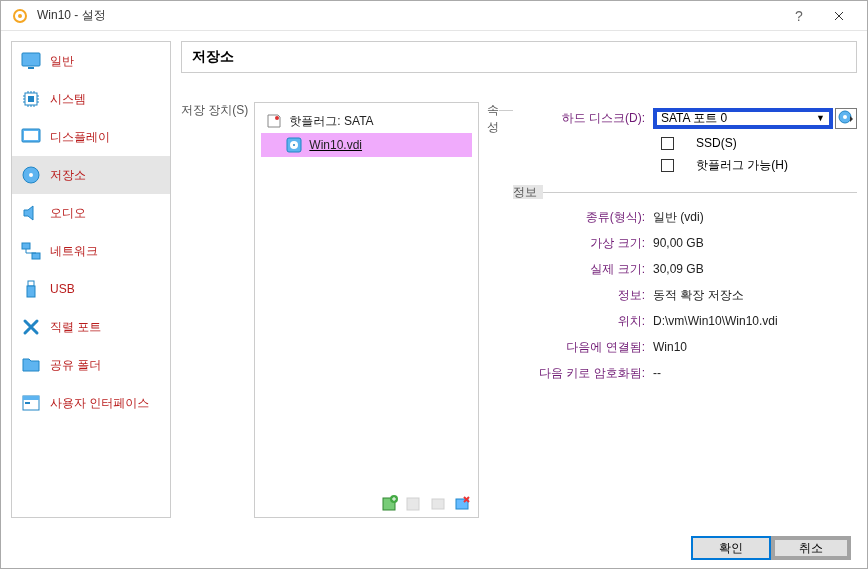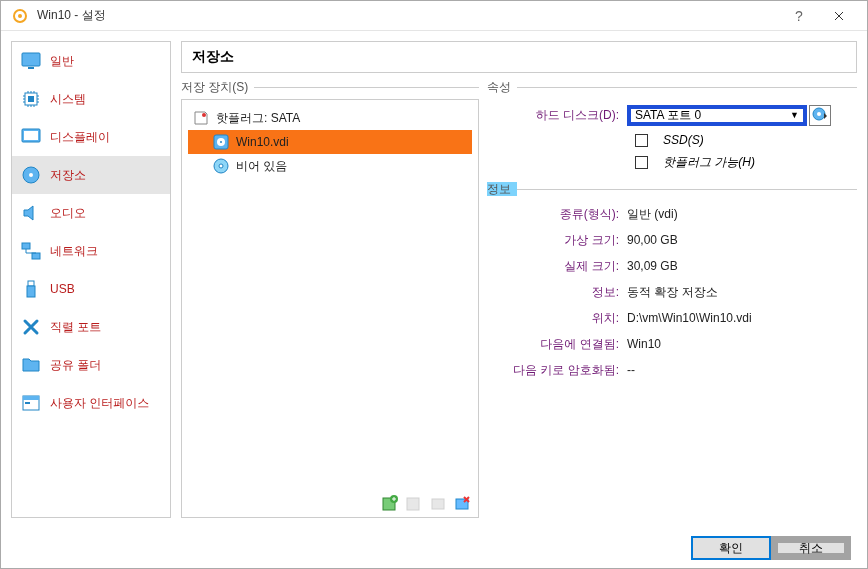--- a/index.html
+++ b/index.html
@@ -15,53 +15,53 @@
 .sidebar { width: 160px; border: 1px solid #ccc; background: #fff; display: flex; flex-direction: column; }
 .side-item { display: flex; align-items: center; height: 38px; padding: 0 8px; gap: 8px; cursor: pointer; }
 .side-item.selected { background: #e5e5e5; }
 .side-item .side-label { color: #b91c1c; }
 .side-icon { width: 22px; height: 20px; display: flex; align-items: center; justify-content: center; }
 
 .main { flex: 1; display: flex; flex-direction: column; }
 .page-title-box { border: 1px solid #ccc; padding: 6px 10px; margin-bottom: 6px; font-weight: bold; font-size: 14px; }
 
 .panels { flex: 1; display: flex; gap: 8px; }
-.panel { display: flex; flex-direction: column; }
+.panel { display: flex; flex-direction: row; margin-top: 23px; }
 .panel.left { flex: 1; }
 .panel.right { width: 370px; }
 
 .panel-header { position: relative; height: 16px; margin-bottom: 4px; }
 .panel-header .line { position: absolute; top: 8px; left: 0; right: 0; height: 1px; background: #ccc; }
 .panel-header .label { position: relative; background: #fff; padding-right: 6px; color: #555; }
 
 .tree-box { flex: 1; border: 1px solid #ccc; padding: 6px; position: relative; }
 .tree-row { display: flex; align-items: center; height: 24px; gap: 6px; padding-left: 4px; }
 .tree-row.child { padding-left: 24px; }
-.tree-row.selected { background: #f97316; }
+.tree-row.selected { background: #f0abfc; text-decoration: underline; }
 .tree-icon { width: 18px; height: 18px; display: flex; align-items: center; justify-content: center; }
 .tree-label { color: #222; }
 
 .toolbar { position: absolute; bottom: 4px; right: 6px; display: flex; gap: 4px; }
 .toolbar .tb-btn { width: 20px; height: 20px; display: flex; align-items: center; justify-content: center; }
 
 .right-inner { padding: 4px 0; }
 .form-row { display: flex; align-items: center; height: 24px; margin-bottom: 2px; }
 .form-label { width: 140px; text-align: right; padding-right: 8px; color: #701a75; }
 .form-value { flex: 1; color: #222; }
 .hd-select { width: 180px; height: 21px; border: 4px solid #1d4ed8; padding: 0 4px; background: #fff; display: flex; align-items: center; justify-content: space-between; }
 .hd-select .arrow { font-size: 9px; }
 .disc-btn { width: 22px; height: 21px; border: 1px solid #7a7a7a; margin-left: 2px; display: flex; align-items: center; justify-content: center; background: #fff; }
-.chk-row { display: flex; align-items: center; gap: 15px; margin-left: 148px; height: 22px; font-style: italic; }
+.chk-row { display: flex; align-items: center; gap: 22px; margin-left: 148px; height: 22px; }
 .chk { width: 13px; height: 13px; border: 1px solid #333; background: #fff; }
 .section-title { color: #555; margin: 8px 0 4px 0; position: relative; }
 .section-title .line { position: absolute; top: 8px; left: 0; right: 0; height: 1px; background: #ccc; z-index: 0; }
-.section-title .lab { position: relative; background: #7dd3fc; padding-right: 6px; z-index: 1; }
+.section-title .lab { position: relative; background: #e5e5e5; padding-right: 6px; z-index: 1; }
 
 .footer { height: 40px; display: flex; justify-content: flex-end; align-items: center; padding: 0 16px; }
-.dlg-btn { width: 80px; height: 24px; border: 7px solid #a3a3a3; background: #e1e1e1; display: flex; align-items: center; justify-content: center; cursor: pointer; }
+.dlg-btn { width: 80px; height: 24px; border: 4px solid #a3a3a3; background: #e1e1e1; display: flex; align-items: center; justify-content: center; cursor: pointer; }
 .dlg-btn.primary { border: 1px solid #0078d7; box-shadow: 0 0 0 1px #0078d7 inset; }
 </style>
 </head>
 <body>
 
 <div class="titlebar">
   <span class="side-icon">
     <svg width="16" height="16" viewBox="0 0 16 16">
         <circle cx="8" cy="8" r="6" fill="none" stroke="#f5a623" stroke-width="2"></circle>
         <circle cx="8" cy="8" r="2" fill="#f5a623"></circle>
@@ -195,29 +195,20 @@
           <div class="tree-row child selected">
             <span class="tree-icon">
                 <svg width="16" height="16" viewBox="0 0 16 16">
                   <rect x="1" y="1" width="14" height="14" rx="2" fill="#5eb4f0" stroke="#2185c5"></rect>
                   <circle cx="8" cy="8" r="4" fill="#fff"></circle>
                   <circle cx="8" cy="8" r="1" fill="#2185c5"></circle>
                 </svg>
               </span>
             <span class="tree-label">Win10.vdi</span>
           </div>
-          <div class="tree-row child">
-            <span class="tree-icon">
-                <svg width="16" height="16" viewBox="0 0 16 16">
-                  <circle cx="8" cy="8" r="7" fill="#8ed6f7" stroke="#2185c5"></circle>
-                  <circle cx="8" cy="8" r="2" fill="#fff" stroke="#2185c5"></circle>
-                </svg>
-              </span>
-            <span class="tree-label">비어 있음</span>
-          </div>
 
           <div class="toolbar">
             <div class="tb-btn">
                 <svg width="16" height="16" viewBox="0 0 16 16">
                   <rect x="1" y="3" width="12" height="12" fill="#7c7" stroke="#383"></rect>
                   <circle cx="12" cy="4" r="4" fill="#4a4"></circle>
                   <path d="M12 2v4M10 4h4" stroke="#fff"></path>
                 </svg>
               </div>
             <div class="tb-btn" style="opacity:.45">

